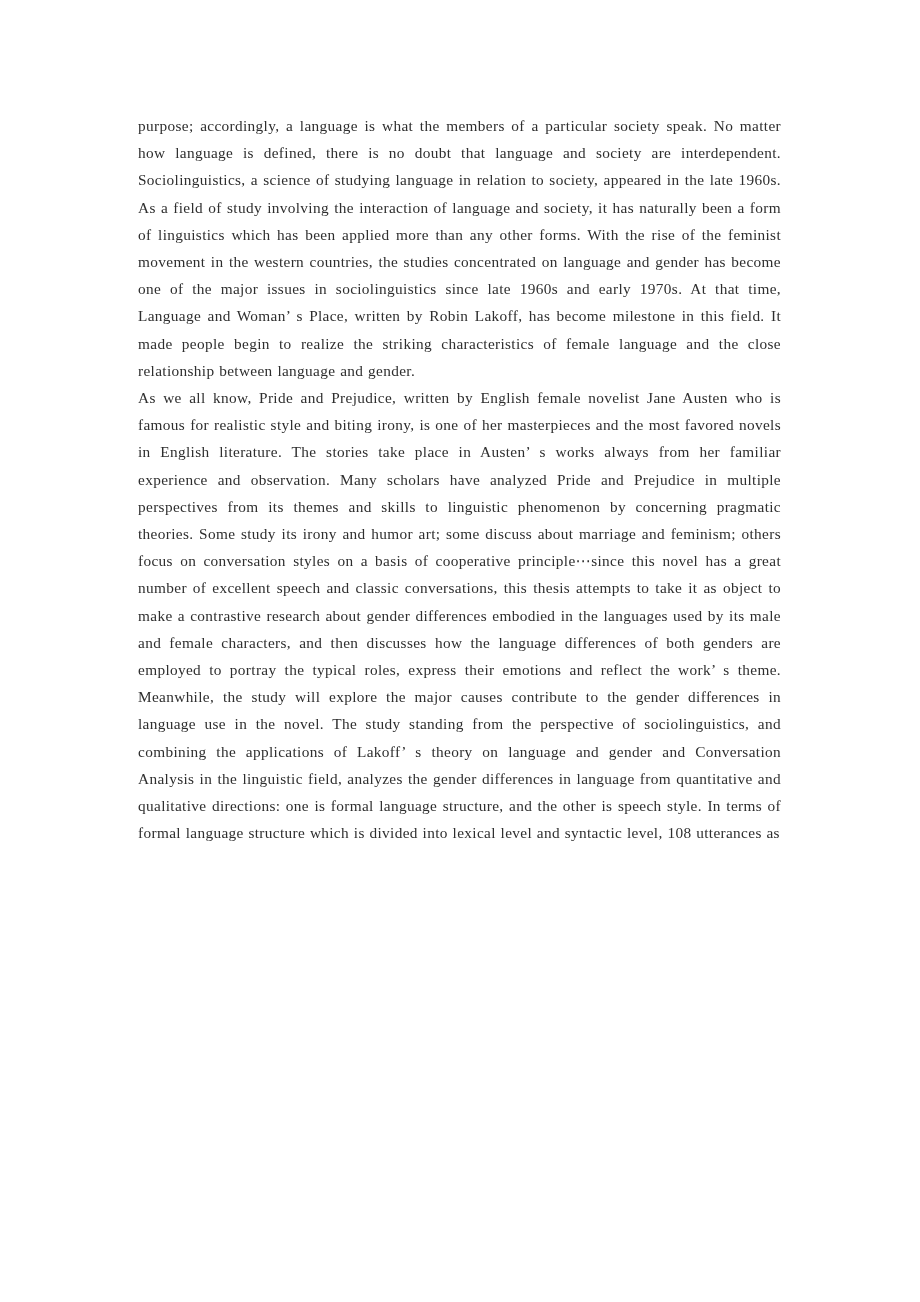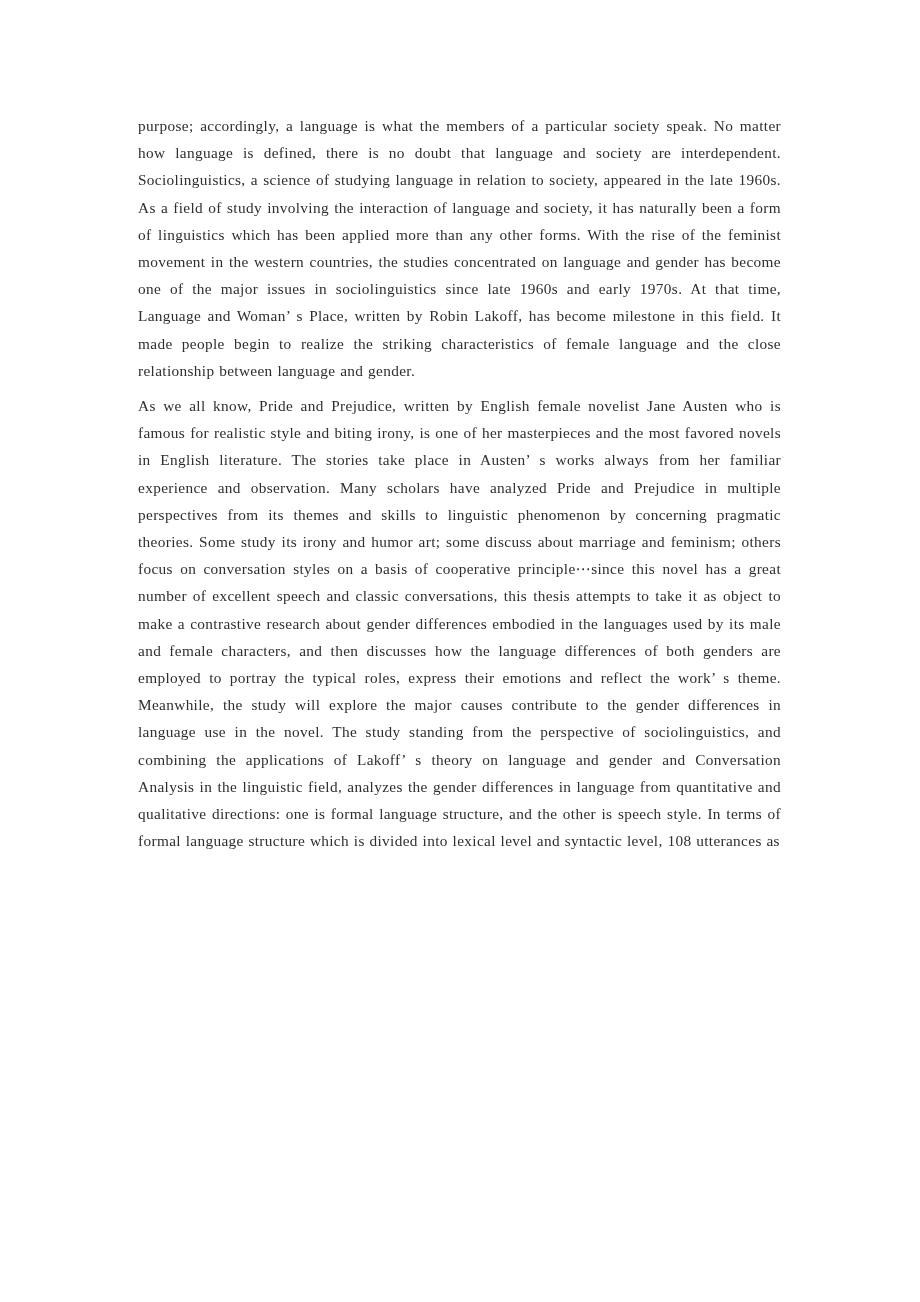--- a/index.html
+++ b/index.html
@@ -34,21 +34,21 @@
     text-justify: inter-word;
     font-size: 15.3px;
     line-height: 27.2px;
     color: #2e2e2e;
     letter-spacing: 0.35px;
     word-spacing: 0.6px;
     text-indent: 0;
     font-weight: 400;
   }
   .para + .para {
-    margin-top: 8px;
+    margin-top: 0;
   }
   
   .para {
     text-align-last: left;
   }
 </style>
 </head>
 <body>
 
 <div class="page">

